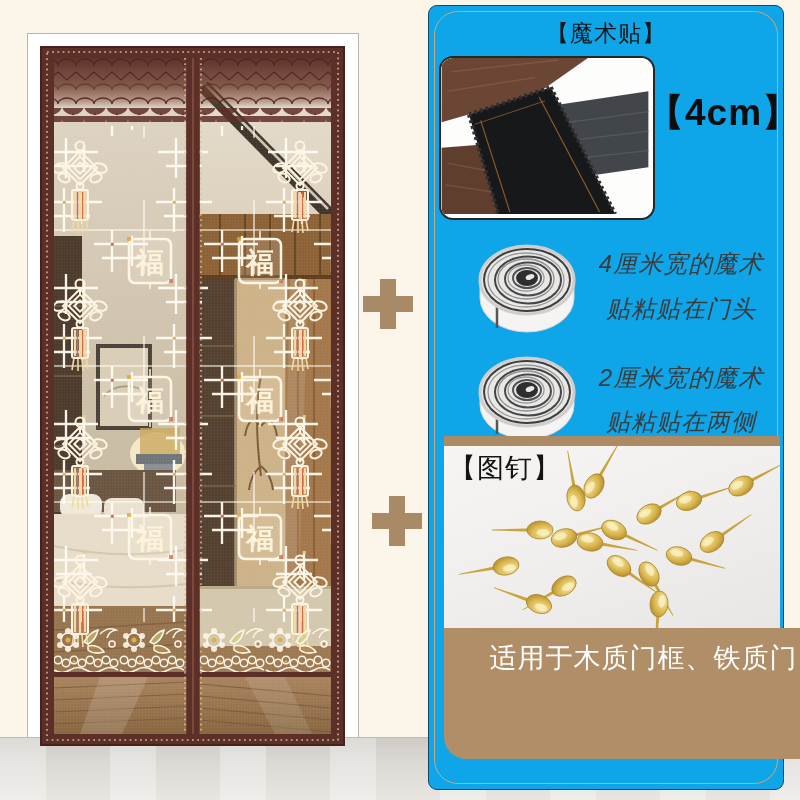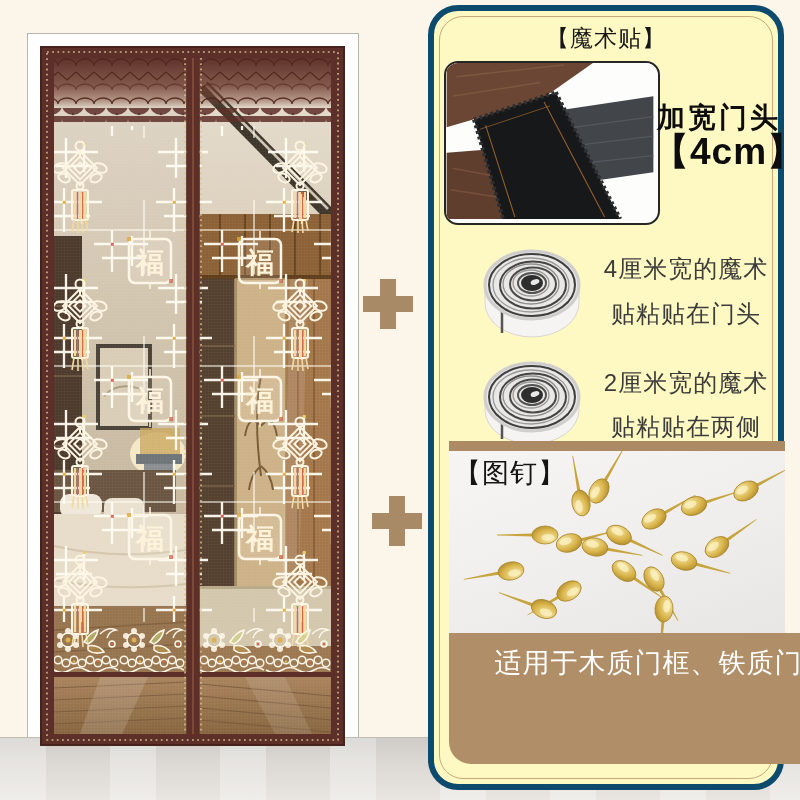--- a/index.html
+++ b/index.html
@@ -20,35 +20,35 @@
 
   
   .plus{position:absolute;width:50px;height:50px;z-index:4;}
   .plus::before{content:"";position:absolute;left:0;top:17px;width:50px;height:16px;background:#a98a67;}
   .plus::after{content:"";position:absolute;left:17px;top:0;width:16px;height:50px;background:#a98a67;}
   .plus-1{left:363px;top:279px;}
   .plus-2{left:372px;top:496px;}
 
   
   .right-panel{position:absolute;left:428px;top:5px;width:356px;height:785px;z-index:4;
-    background:#fef9c3;border:6px solid #0c4a6e;border-radius:30px;box-sizing:border-box;}
+    background:#0ea5e9;border:1px solid #0c4a6e;border-radius:9px;box-sizing:border-box;}
   .right-panel::before{content:"";position:absolute;inset:5px;border:1px solid #c9a87e;
     border-radius:24px;pointer-events:none;}
   .velcro-title{position:absolute;left:0;top:12px;width:100%;text-align:center;
     font-size:23px;letter-spacing:1px;color:#161616;}
   .velcro-img{position:absolute;left:10px;top:50px;width:212px;height:160px;
     border-radius:14px;overflow:hidden;border:2px solid #262626;background:#fdfdfc;}
   .doorhead-label{position:absolute;left:218px;top:90px;width:134px;text-align:center;
     font-weight:bold;color:#0d0d0d;}
   .doorhead-label .l1{font-size:28px;letter-spacing:3px;line-height:34px;}
   .doorhead-label .l2{font-size:37px;letter-spacing:1px;line-height:34px;}
   .roll{position:absolute;left:45px;width:106px;height:112px;}
   .roll-1{top:228px;} .roll-2{top:338px;}
   .roll-text{position:absolute;left:152px;width:200px;text-align:center;
-    color:#3c3c3c;font-size:24px;letter-spacing:1px;}
+    color:#3c3c3c;font-size:24px;letter-spacing:1px;font-style:italic;}
   .roll-text-1{top:235px;line-height:45px;}
   .roll-text-2{top:350px;line-height:44px;}
   .pins-section{position:absolute;left:15px;top:430px;width:336px;height:323px;}
   .pins-band{position:absolute;left:0;top:0;width:336px;height:10px;background:#ac8a64;}
   .pins-photo{position:absolute;left:0;top:10px;width:336px;height:182px;
     background:linear-gradient(160deg,#f6f5f3 0%,#efeeec 55%,#e7e6e4 100%);}
   .pins-title{position:absolute;left:5px;top:4px;font-size:27px;color:#141414;letter-spacing:1px;}
   .pins-note{position:absolute;left:0;top:192px;width:399px;height:131px;background:#b08e68;
     border-radius:0 0 22px 22px;color:#ffffff;text-align:center;
     font-size:27px;line-height:38px;padding-top:11px;box-sizing:border-box;letter-spacing:1px;}
@@ -301,21 +301,20 @@
         <polygon points="0,92 52,88 96,160 0,160" fill="#5f3e2e"></polygon>
         <path d="M6,108 L70,120 M4,130 L82,142" stroke="#76503c" stroke-width="1.5"></path>
         <polygon points="28,58 112,30 178,160 58,160" fill="#17181a"></polygon>
         <path d="M28,58 L112,30 M112,30 L178,160 M28,58 L58,160" stroke="#2e2f31" stroke-width="4" stroke-dasharray="3 3"></path>
         <path d="M40,64 L70,158 M100,40 L162,158" stroke="#a06a30" stroke-width="1.2" opacity="0.85"></path>
         <path d="M34,68 L106,44" stroke="#a06a30" stroke-width="1" opacity="0.7"></path>
       </svg>
     </div>
 
     <div class="doorhead-label">
-      <div class="l1">加宽门头</div>
       <div class="l2">【4cm】</div>
     </div>
 
     <div class="roll roll-1">
       <svg width="106" height="112" viewBox="0 0 106 112">
         <path d="M6,46 v18 a47,34 0 0 0 94,0 v-18" fill="#f5f4f2" stroke="#d8d6d2" stroke-width="1"></path>
         <path d="M23,62 V94" stroke="#555555" stroke-width="2.5"></path>
         <ellipse cx="53" cy="46" rx="47" ry="34" fill="#e9e8e6"></ellipse>
         <g fill="none">
           <ellipse cx="53" cy="46" rx="43" ry="31" stroke="#3f3f3f" stroke-width="2"></ellipse>

